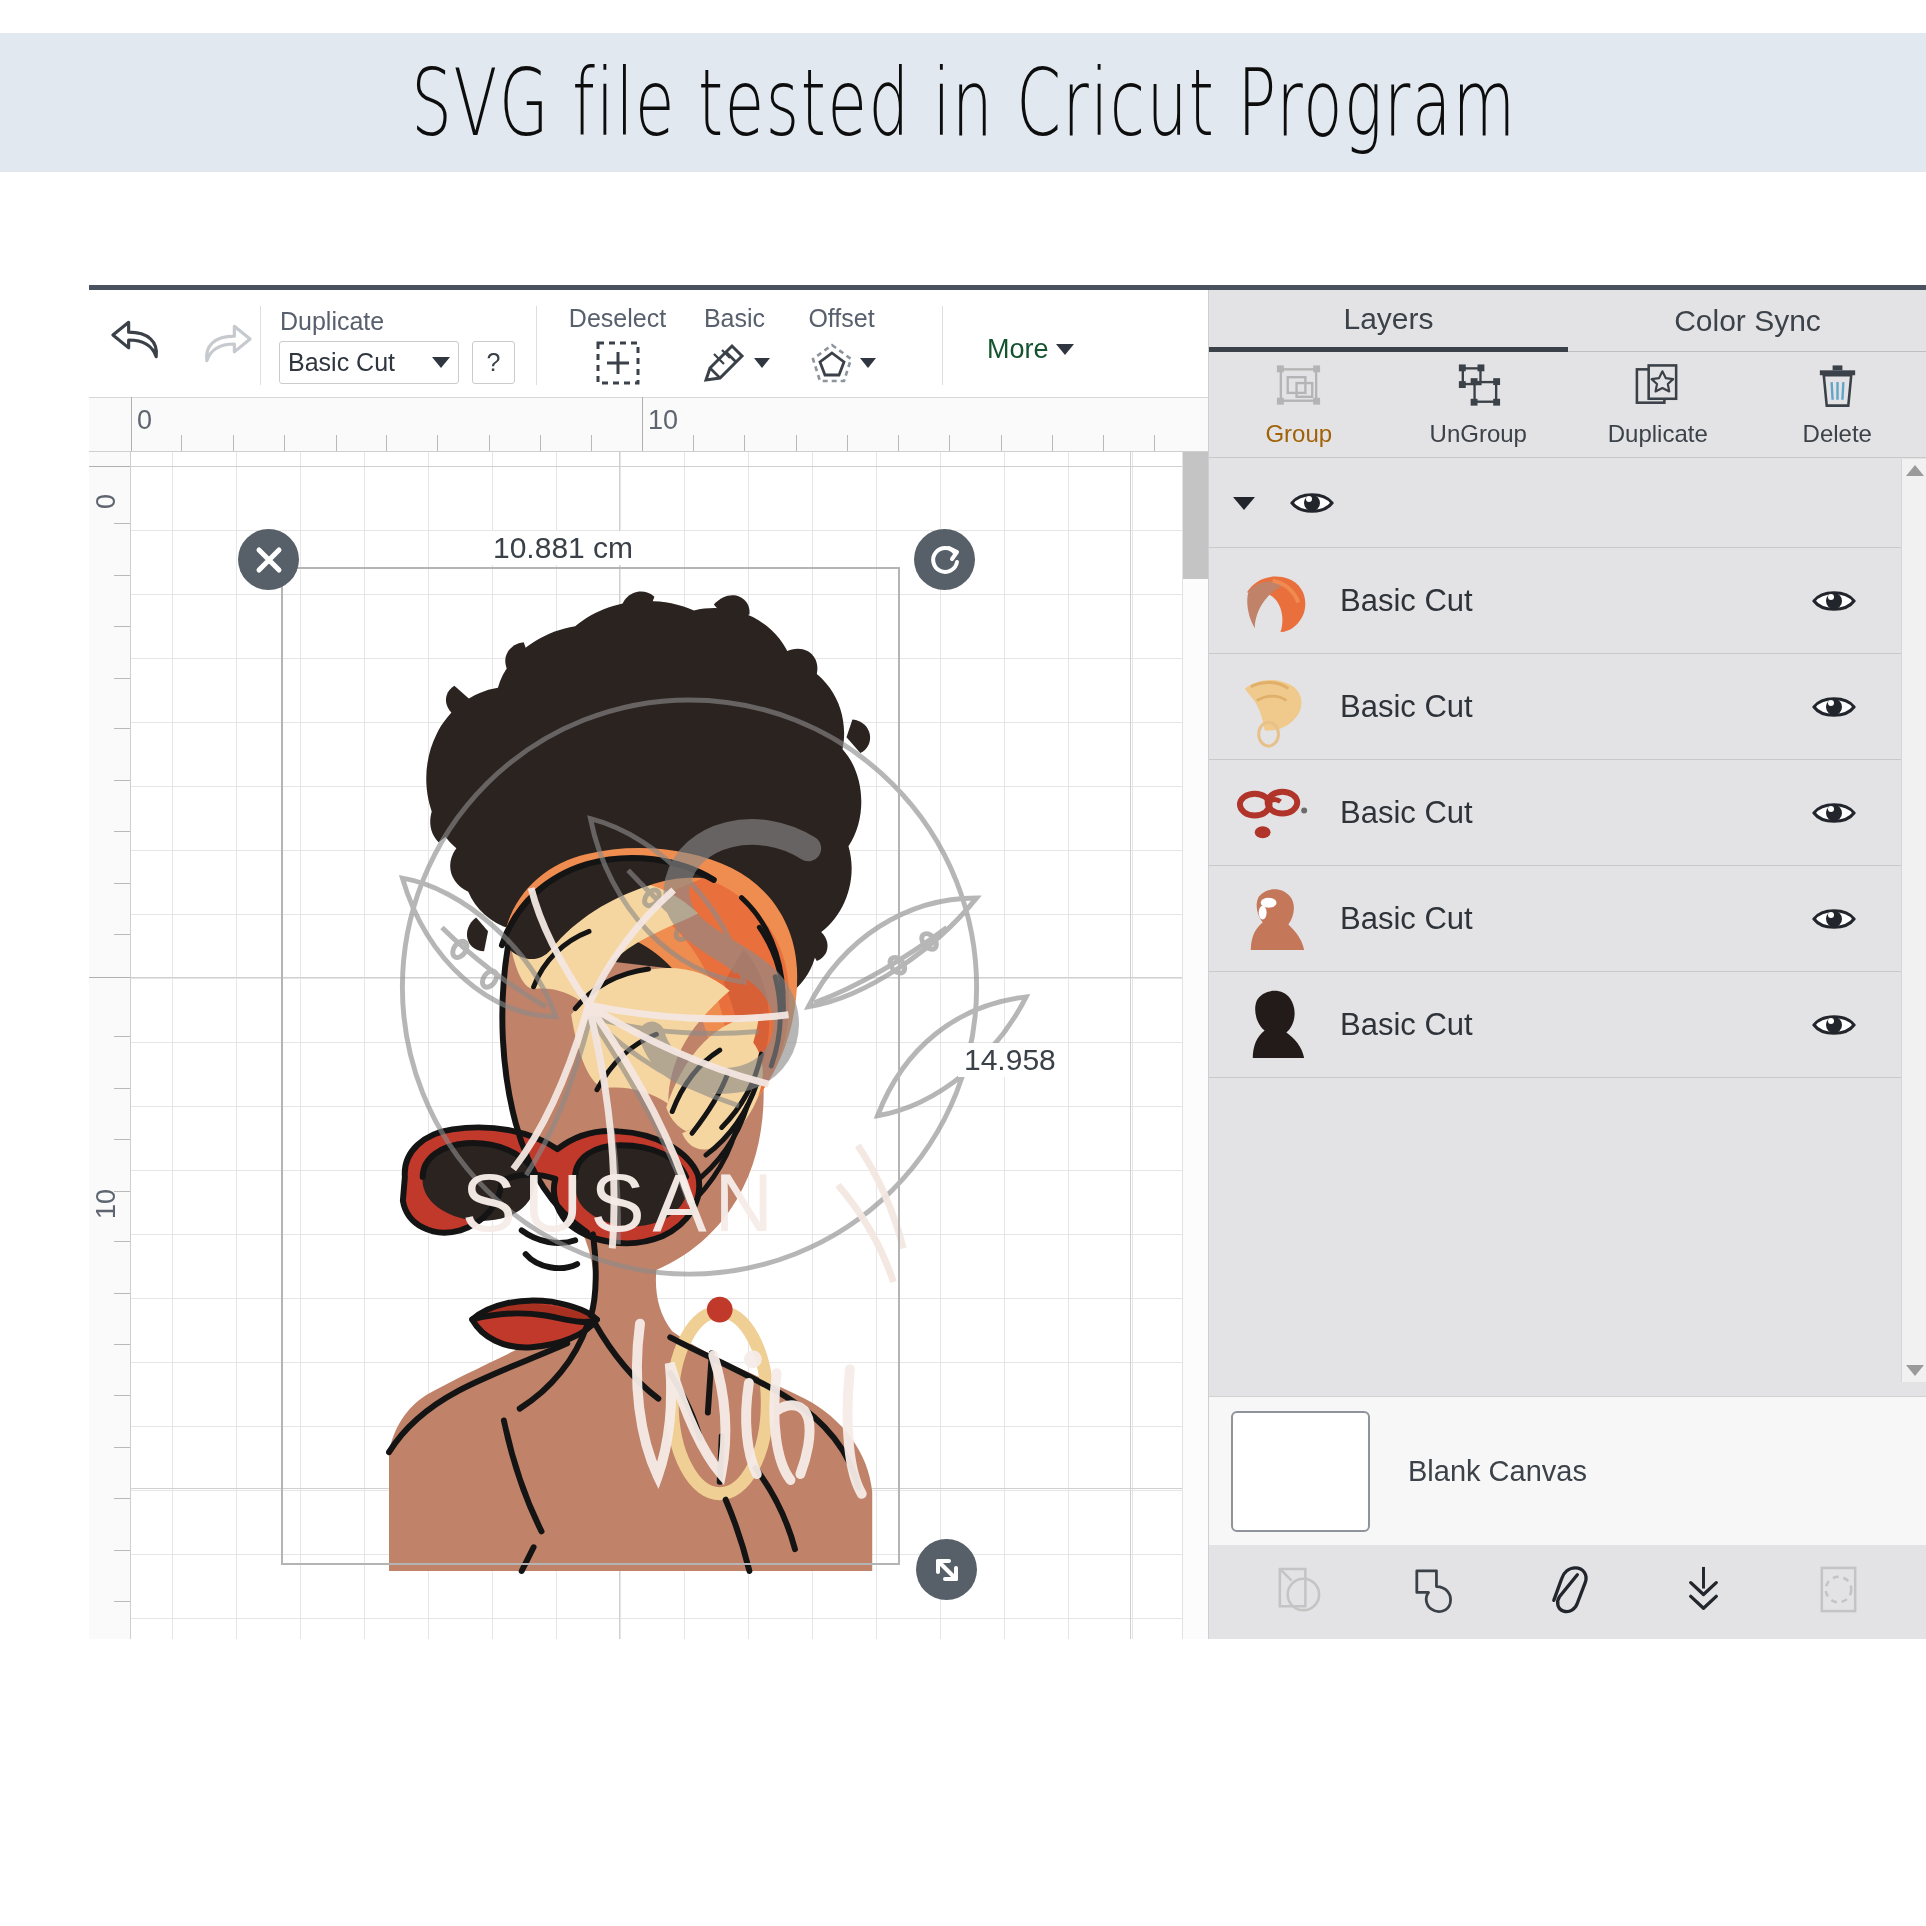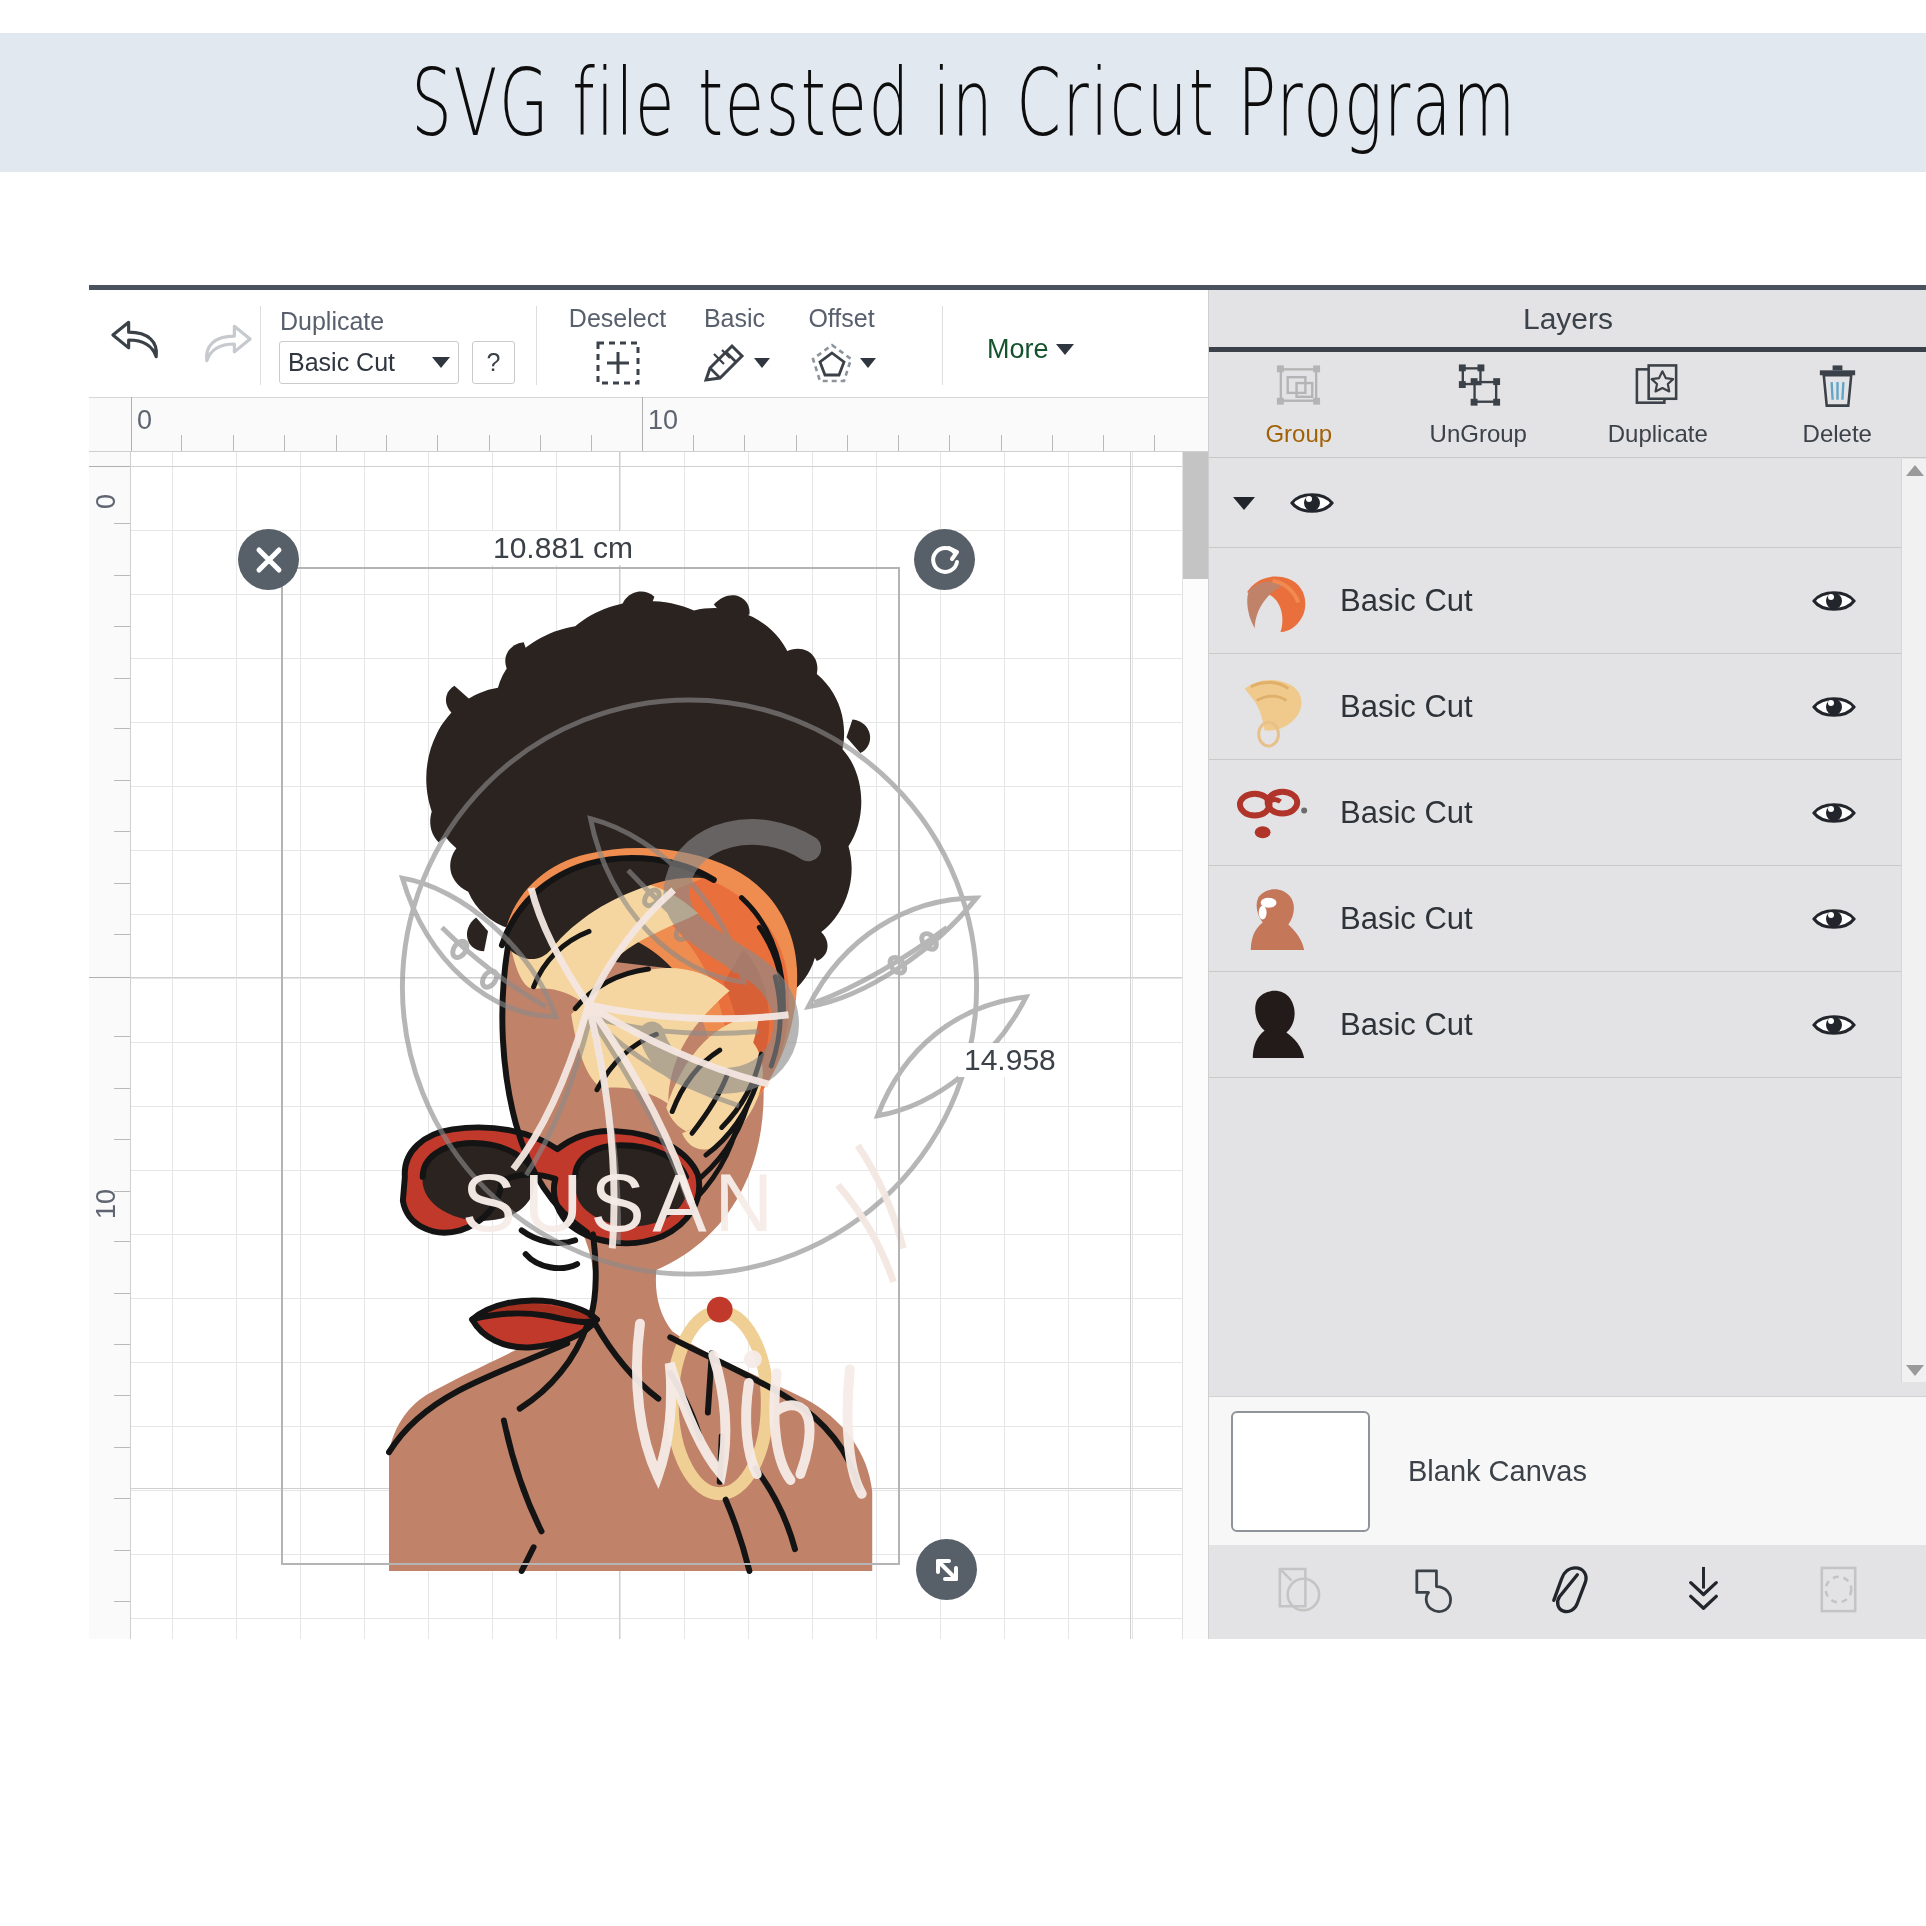--- a/index.html
+++ b/index.html
@@ -791,20 +791,21 @@
       <div id="canvas-scroll">
         <div id="canvas-scroll-thumb"></div>
       </div>
     </div>
   </div>
 
   <div id="panel">
 
     <div id="panel-tabs">
       <div class="panel-tab active">Layers</div>
+      <div class="panel-tab">Color Sync</div>
     </div>
 
     <div id="panel-actions">
       <div class="panel-action disabled">
         <span>
           <svg width="51" height="50" viewBox="0 0 52 50">
             <rect x="8" y="7" width="36" height="32" fill="none" stroke="#b4b4b4" stroke-width="2.4"></rect>
             <rect x="15" y="15" width="18" height="16" fill="none" stroke="#b4b4b4" stroke-width="2.4"></rect>
             <rect x="24" y="21" width="16" height="14" fill="none" stroke="#b4b4b4" stroke-width="2.4"></rect>
             <g fill="#b4b4b4">

